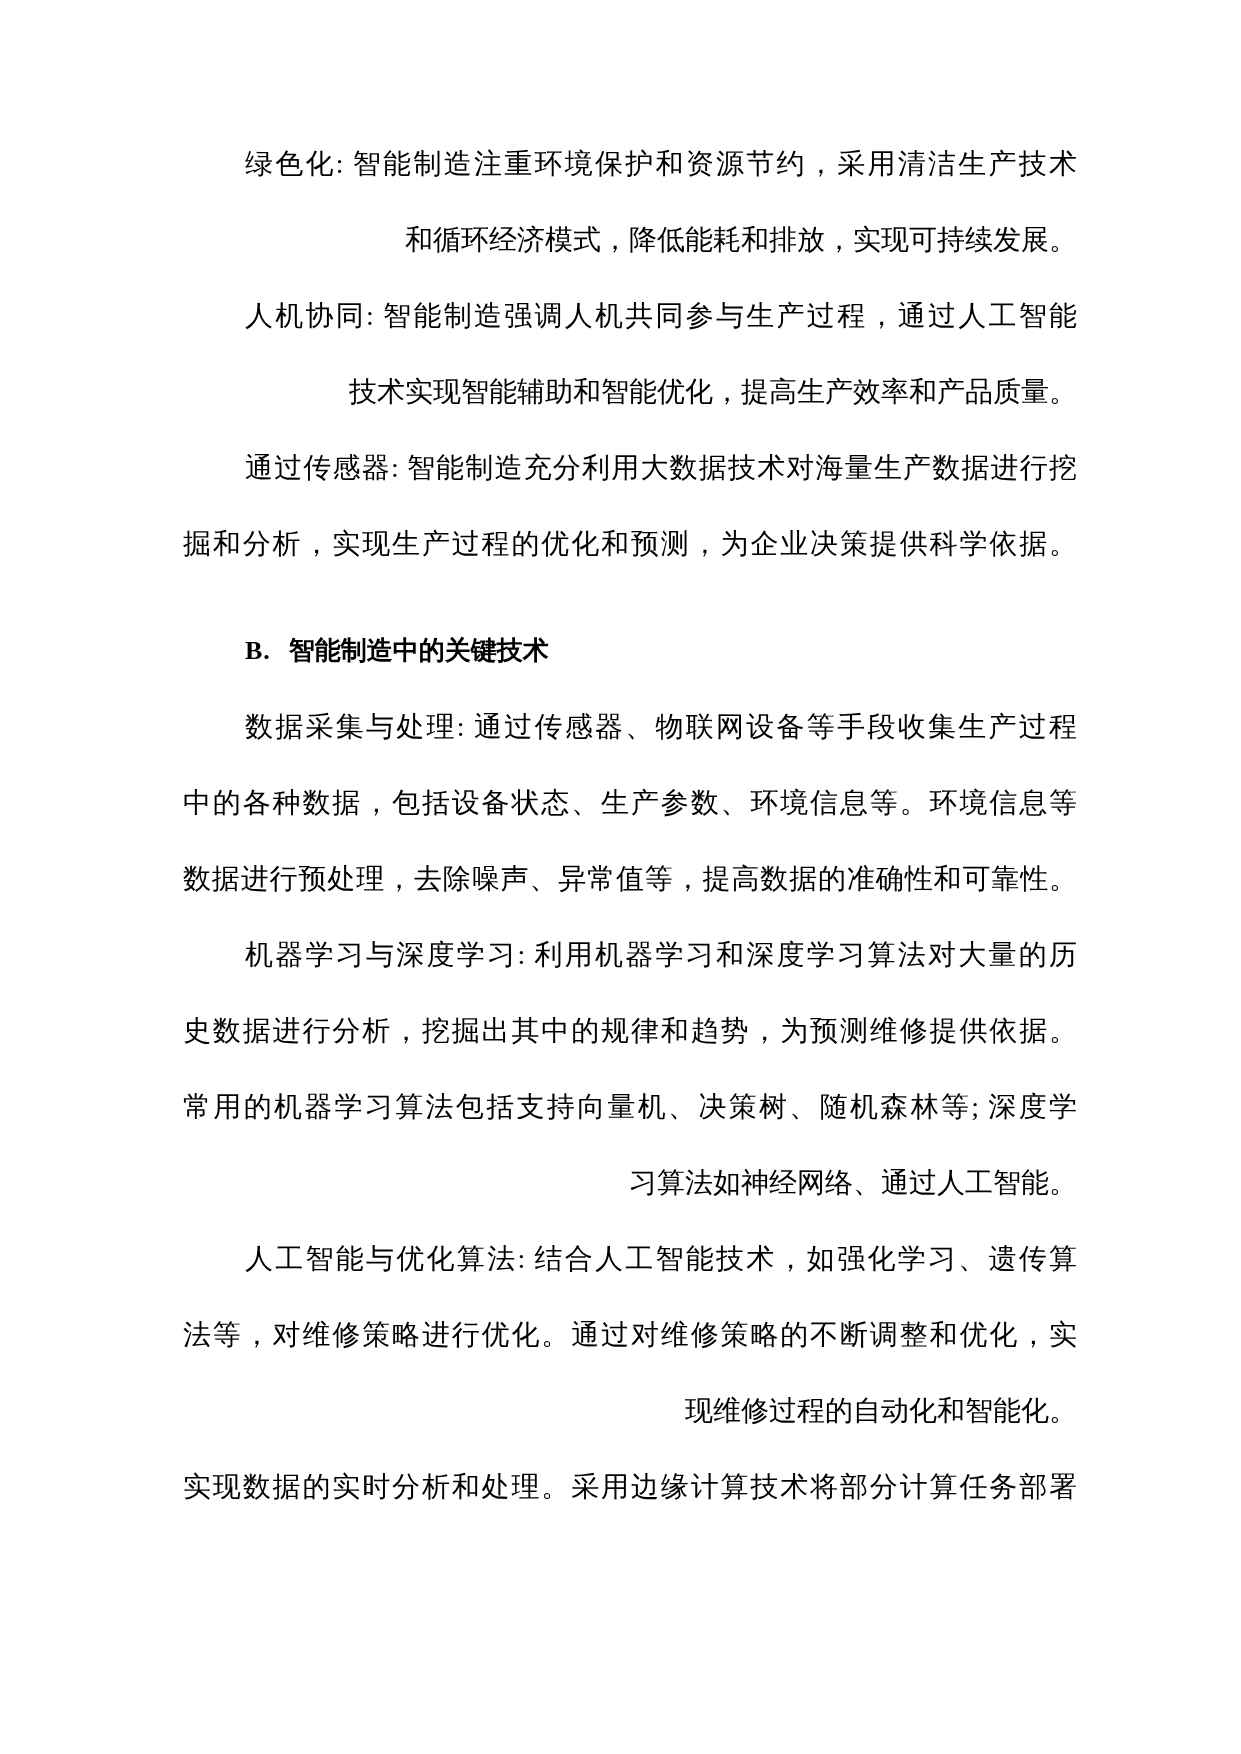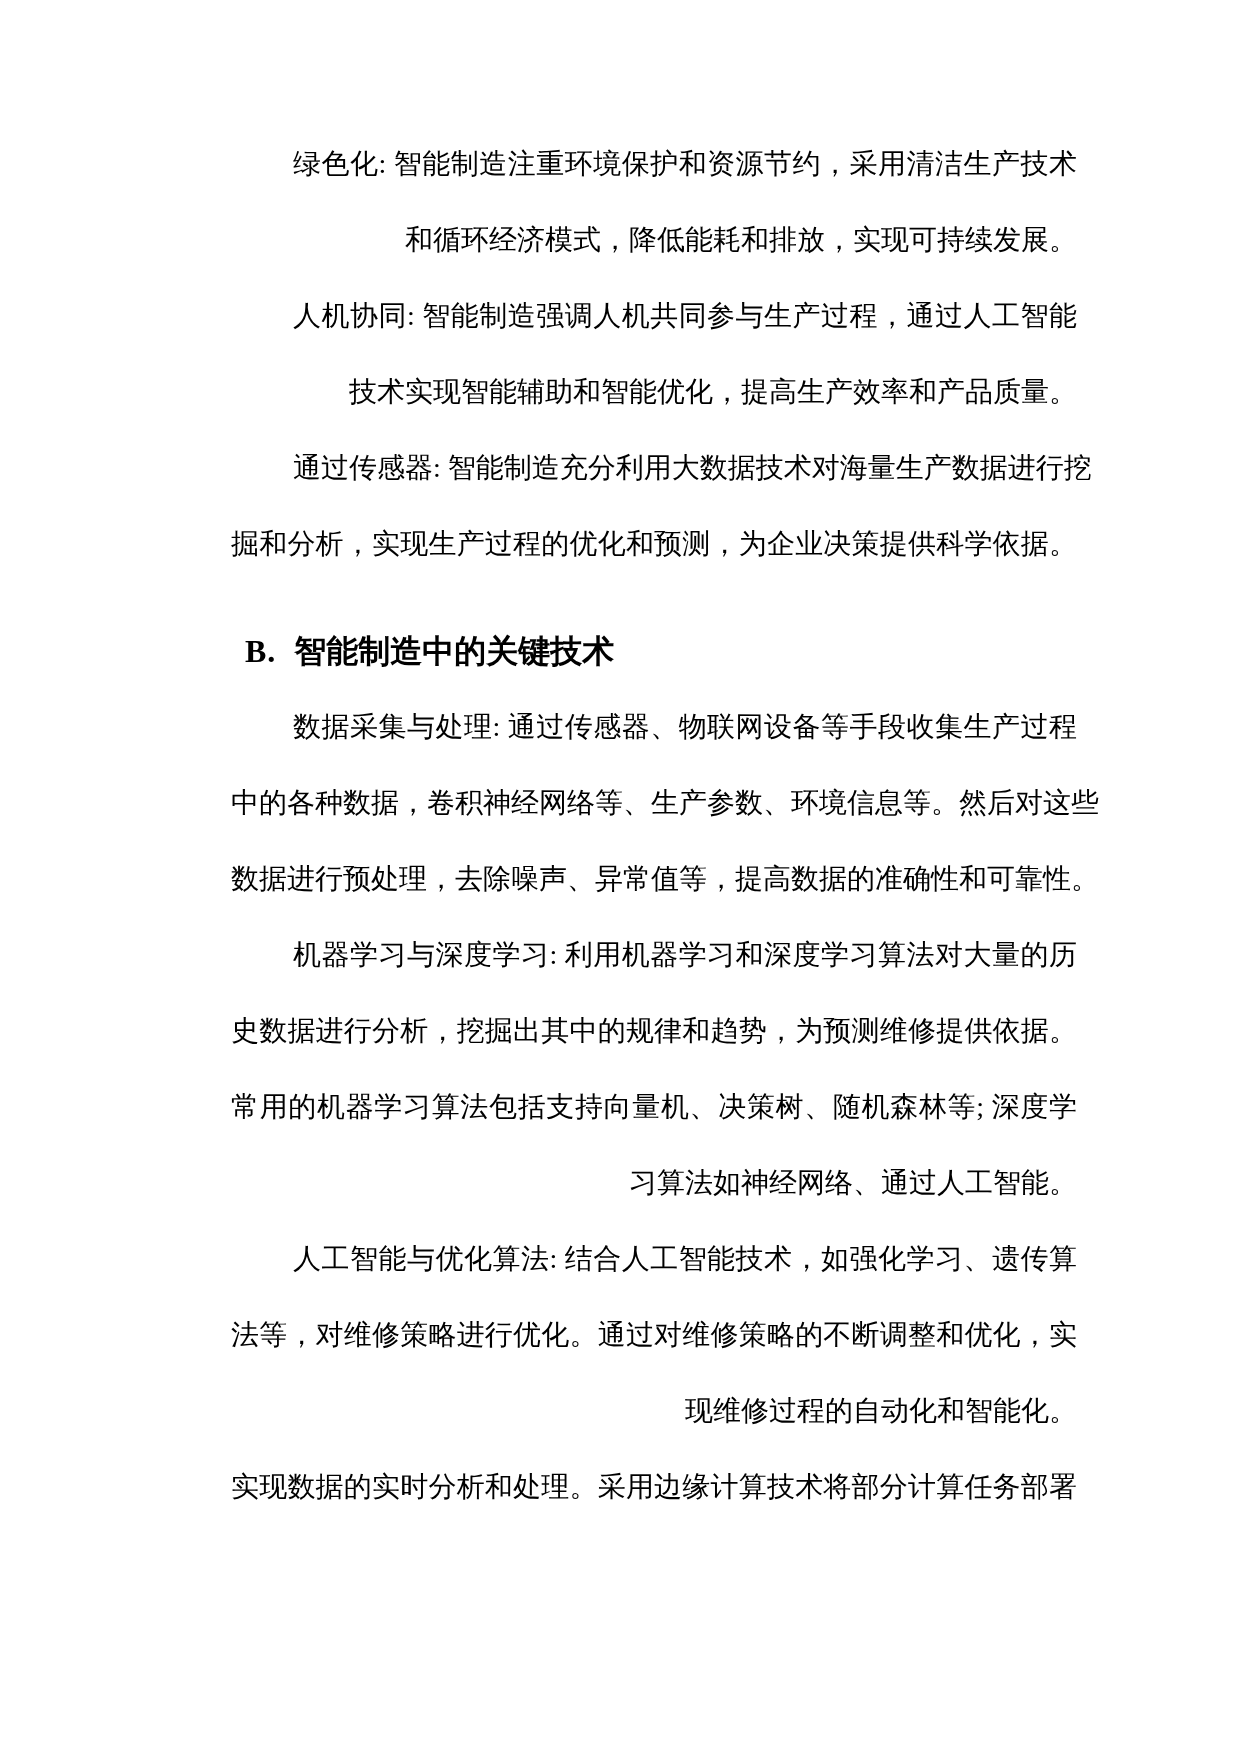--- a/index.html
+++ b/index.html
@@ -27,28 +27,27 @@
     height: 76px;
     white-space: nowrap;
     color: #000000;
     text-align: right;
   }
   
   .line.j {
     text-align: justify;
     text-align-last: justify;
     text-justify: inter-character;
-    margin-left: 48px;
   }
   
   .line.ind {
     text-indent: 62px;
   }
   .heading {
-    font-size: 32px;
+    font-size: 26px;
     line-height: 76px;
     height: 76px;
     margin-top: 31px;
     padding-left: 62px;
     font-weight: bold;
     white-space: nowrap;
     color: #000000;
   }
   .heading .hnum {
     display: inline-block;
@@ -69,21 +68,21 @@
     <div class="line">技术实现智能辅助和智能优化，提高生产效率和产品质量。</div>
 
     <div class="line j ind">通过传感器: 智能制造充分利用大数据技术对海量生产数据进行挖</div>
     <div class="line j">掘和分析，实现生产过程的优化和预测，为企业决策提供科学依据。</div>
 
     <div class="heading">
       <span class="hnum">B.</span><span class="htitle">智能制造中的关键技术</span>
     </div>
 
     <div class="line j ind">数据采集与处理: 通过传感器、物联网设备等手段收集生产过程</div>
-    <div class="line j">中的各种数据，卷积神经网络等、生产参数、环境信息等。然后对这些</div>
+    <div class="line j">中的各种数据，包括设备状态、生产参数、环境信息等。环境信息等</div>
     <div class="line j">数据进行预处理，去除噪声、异常值等，提高数据的准确性和可靠性。</div>
 
     <div class="line j ind">机器学习与深度学习: 利用机器学习和深度学习算法对大量的历</div>
     <div class="line j">史数据进行分析，挖掘出其中的规律和趋势，为预测维修提供依据。</div>
     <div class="line j">常用的机器学习算法包括支持向量机、决策树、随机森林等; 深度学</div>
     <div class="line">习算法如神经网络、通过人工智能。</div>
 
     <div class="line j ind">人工智能与优化算法: 结合人工智能技术，如强化学习、遗传算</div>
     <div class="line j">法等，对维修策略进行优化。通过对维修策略的不断调整和优化，实</div>
     <div class="line">现维修过程的自动化和智能化。</div>

